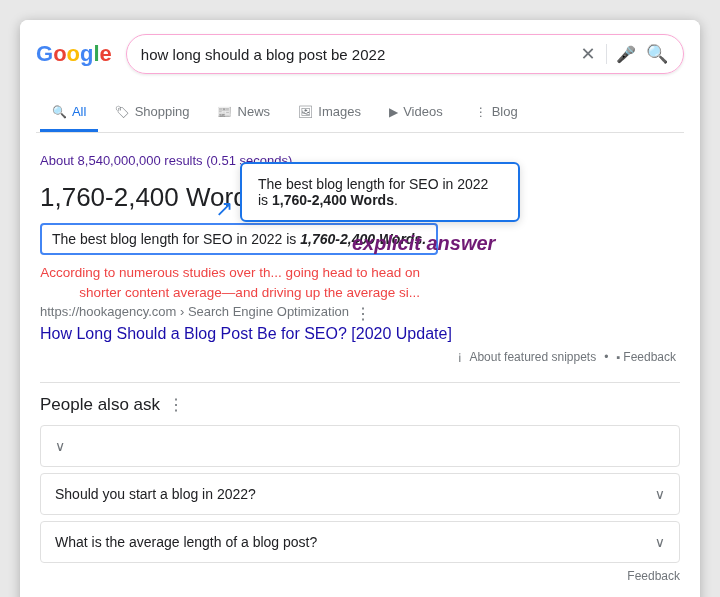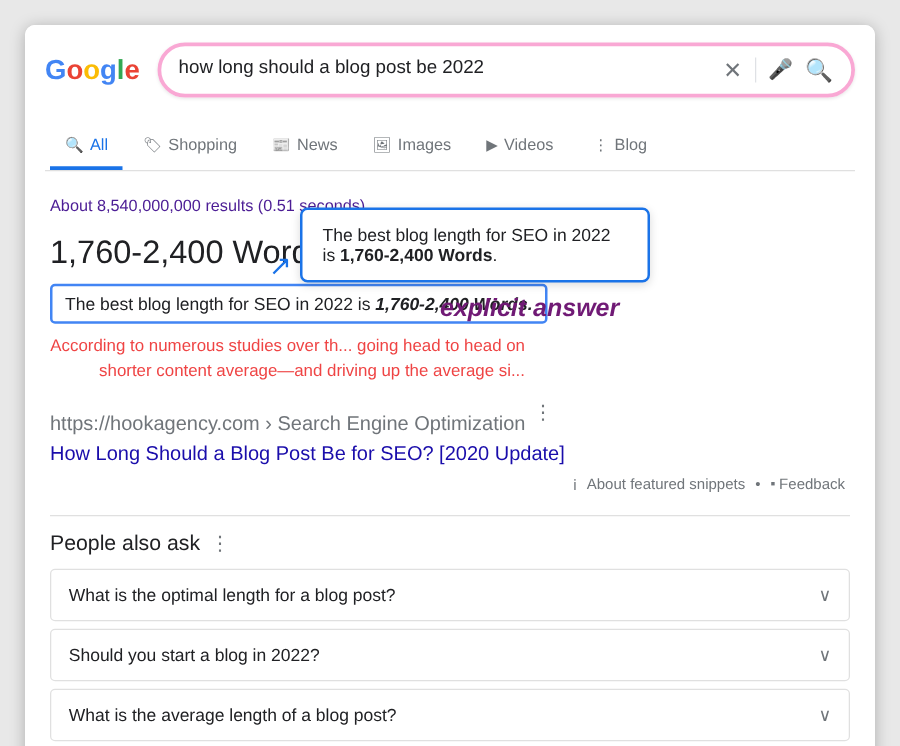--- a/index.html
+++ b/index.html
@@ -38,22 +38,22 @@
     .logo-e { color: #EA4335; }
 
     .search-bar-row {
       display: flex;
       align-items: center;
       gap: 10px;
       margin-bottom: 10px;
     }
     .search-box {
       display: flex;
-      align-items: flex-start;
-      border: 3px solid #f9a8d4;
+      align-items: center;
+      border: 1px solid #f9a8d4;
       border-radius: 24px;
       padding: 8px 14px;
       flex: 1;
       box-shadow: 0 1px 3px rgba(0,0,0,0.1);
     }
     .search-input {
       border: none;
       outline: none;
       font-size: 15px;
       flex: 1;
@@ -156,24 +156,23 @@
       font-style: italic;
     }
     .snippet-text {
       font-size: 13.5px;
       color: #ef4444;
       line-height: 1.5;
       max-width: 380px;
       text-align: right;
     }
     .snippet-url {
-      font-size: 16px;
+      font-size: 13px;
       color: #70757a;
       margin-bottom: 4px;
-      margin-top: 23px;
     }
     .snippet-url-dots {
       color: #70757a;
       font-size: 16px;
       cursor: pointer;
     }
     .snippet-link {
       font-size: 16px;
       color: #1a0dab;
       cursor: pointer;
@@ -380,21 +379,20 @@
 
     <hr class="divider">
 
     <div class="paa-section">
       <div class="paa-header">
         <span>People also ask</span>
         <span class="paa-dots">⋮</span>
       </div>
 
       <div class="paa-item">
-        <span>What is the optimal length for a blog post?</span>
         <span class="paa-chevron">∨</span>
       </div>
       <div class="paa-item">
         <span>Should you start a blog in 2022?</span>
         <span class="paa-chevron">∨</span>
       </div>
       <div class="paa-item">
         <span>What is the average length of a blog post?</span>
         <span class="paa-chevron">∨</span>
       </div>

